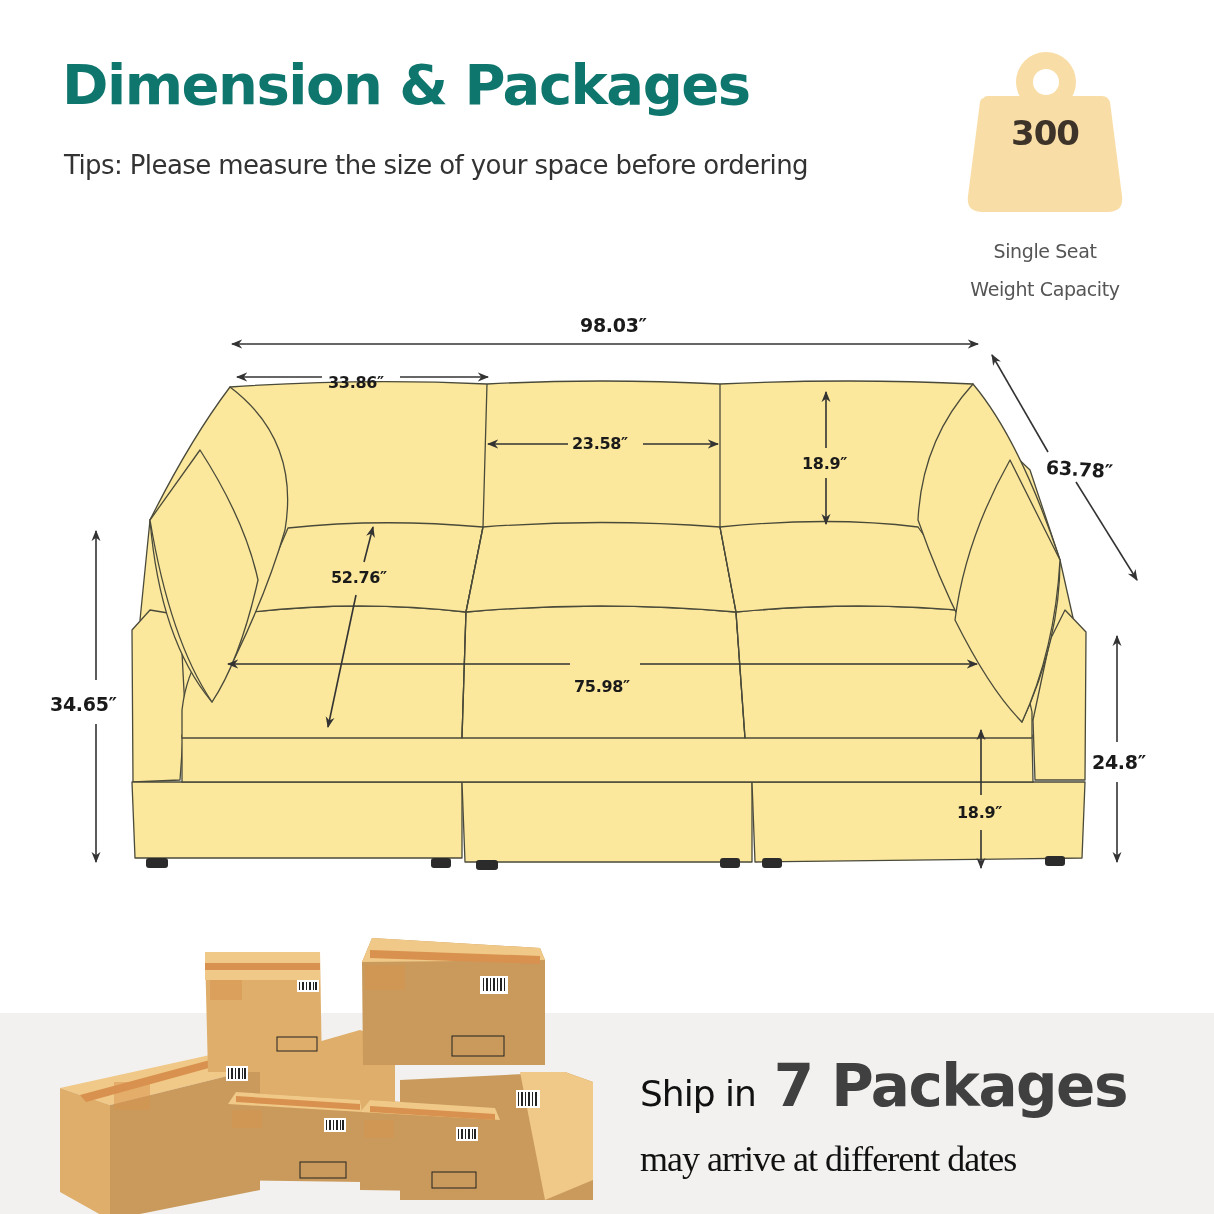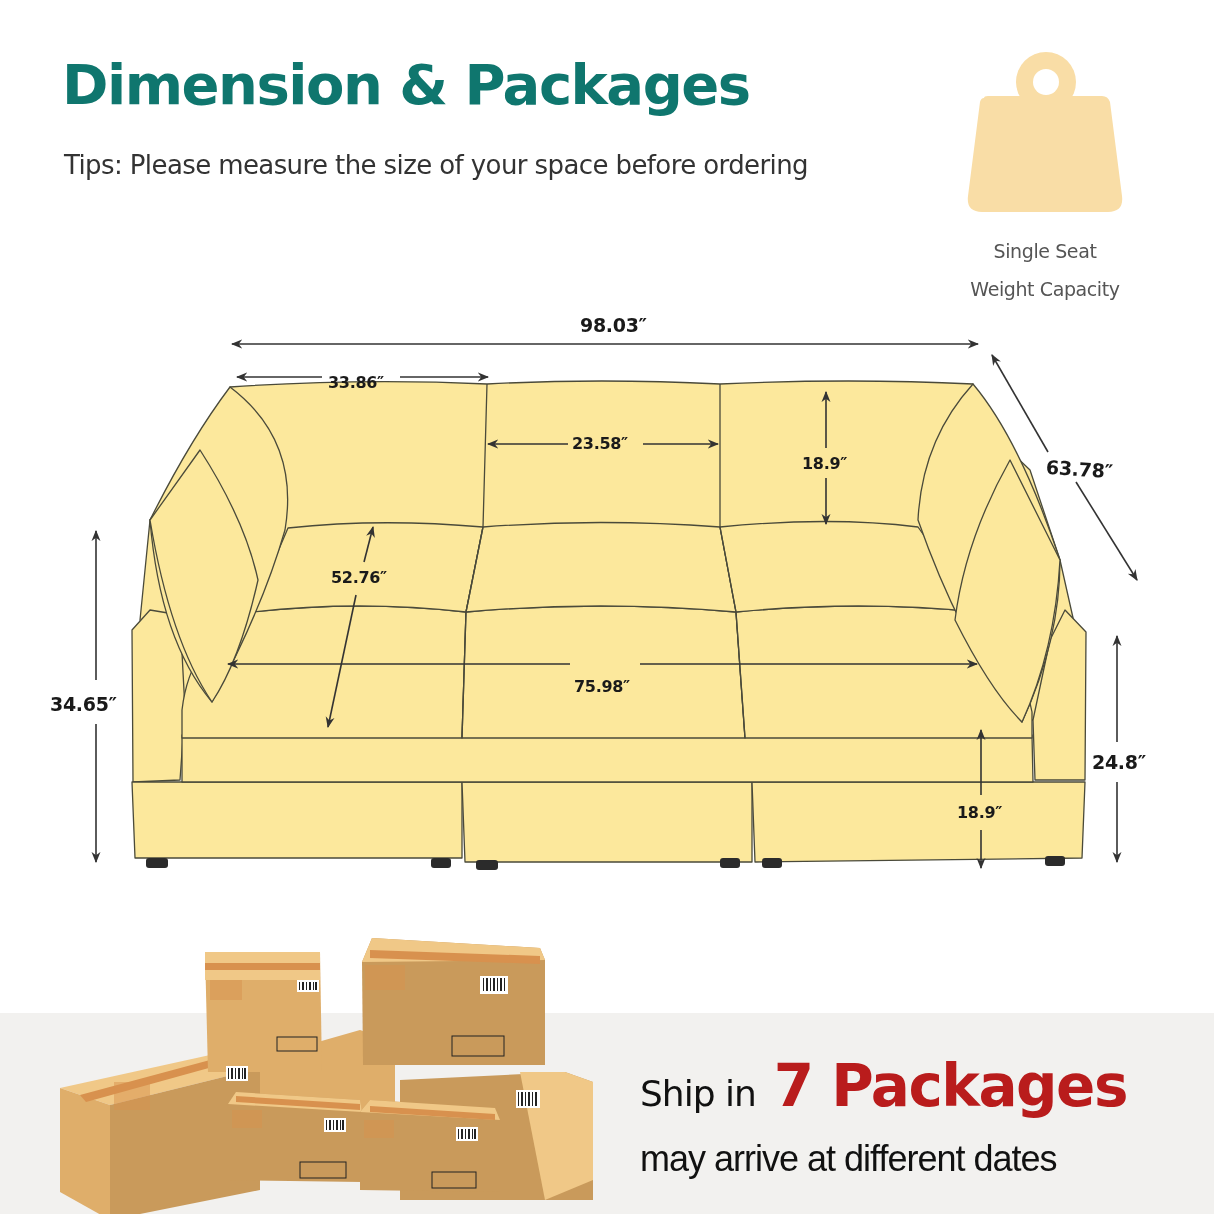--- a/index.html
+++ b/index.html
@@ -32,40 +32,41 @@
       font-size: 16px; color: #1a1a1a; white-space: nowrap; letter-spacing: -0.3px;
     }
     .dim.lg { font-size: 19px; }
     .band { left: 0; top: 1013px; width: 1214px; height: 201px; background: #F2F1EF; }
     .ship-line {
       left: 640px; top: 1052px; white-space: nowrap;
       font-family: "DejaVu Sans", sans-serif; color: #111;
     }
     .ship-prefix { font-size: 36px; letter-spacing: -1px; vertical-align: baseline; margin-top: 38px; }
     .ship-count {
-      font-size: 58px; font-weight: bold; color: #b91c1c; letter-spacing: -1.5px;
+      font-size: 58px; font-weight: bold; color: #404040; letter-spacing: -1.5px;
       margin-left: 18px; vertical-align: baseline;
     }
     .ship-sub {
       left: 640px; top: 1138px; white-space: nowrap;
-      font-family: Liberation Sans, sans-serif; font-size: 36px; color: #111; letter-spacing: -1px; text-align: right;
+      font-family: Liberation Serif, serif; font-size: 36px; color: #111; letter-spacing: -1px; text-align: right;
     }
   </style>
 </head>
 <body>
 
 <div class="abs title">Dimension &amp; Packages</div>
 <div class="abs tips">Tips: Please measure the size of your space before ordering</div>
 
 <div class="abs weight-wrap">
   <svg width="190" height="170" viewBox="0 0 190 170" style="position:absolute;left:0;top:0;">
     <circle cx="96" cy="32" r="30" fill="#F9DDA6"></circle>
     <circle cx="96" cy="32" r="13" fill="#ffffff"></circle>
     <path d="M34 48 Q34 46 38 46 L152 46 Q158 46 160 52 L172 146 Q174 162 158 162 L32 162 Q16 162 18 146 L30 52 Q31 48 34 48 Z" fill="#F9DDA6"></path>
   </svg>
+  <div class="abs weight-text" style="top:62px;">300</div>
 </div>
 <div class="abs weight-caption" style="top:232px;">Single Seat</div>
 <div class="abs weight-caption" style="top:270px;">Weight Capacity</div>
 
 <svg class="abs" style="left:0;top:0;" width="1214" height="900" viewBox="0 0 1214 900">
   <defs>
     <marker id="ah" viewBox="0 0 10 10" refX="9" refY="5" markerWidth="7" markerHeight="7" orient="auto-start-reverse">
       <path d="M0 1 L10 5 L0 9 L3 5 Z" fill="#333"></path>
     </marker>
   </defs>

